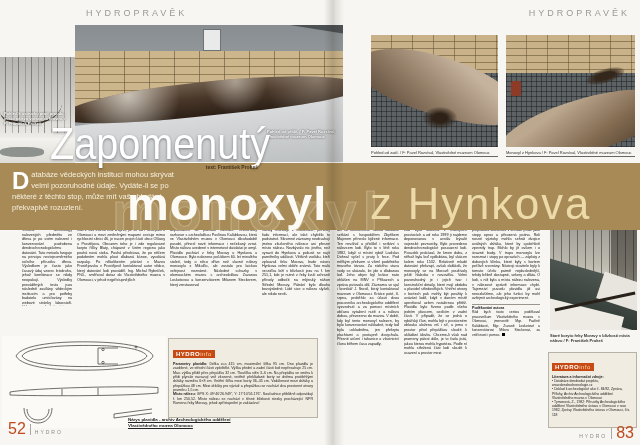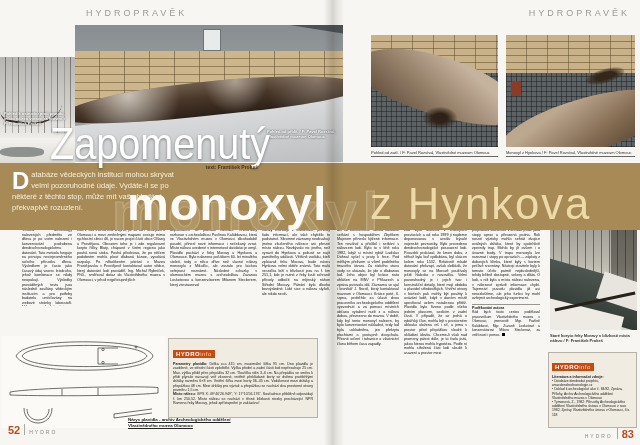--- a/index.html
+++ b/index.html
@@ -126,21 +126,21 @@
     background:repeating-linear-gradient(90deg,rgba(52,45,38,0) 0 3px,rgba(52,45,38,.55) 3px 4px,rgba(52,45,38,0) 4px 8px);}
   #photo-river .dark-bank{position:absolute;right:0;top:0;width:26px;height:62%;background:rgba(38,34,28,.5);}
   #photo-river .river{position:absolute;left:-12px;top:44px;width:125px;height:46px;transform:rotate(16deg);
     background:linear-gradient(#4d5650,#313a35);}
   #photo-river .snow-l{position:absolute;left:-16px;bottom:-20px;width:86px;height:44px;background:#edebe4;transform:rotate(14deg);}
   #photo-river .snow-r{position:absolute;right:-22px;top:50px;width:60px;height:28px;background:#e7e5dd;transform:rotate(18deg);}
   #photo-river .trunk{position:absolute;left:4px;top:70px;width:82px;height:3px;background:#28211a;transform:rotate(-12deg);}
   #cap-river{left:550px;top:333px;width:87px;font-size:4px;line-height:5px;font-weight:bold;color:#333;}
 
   
-  .pgnum{font-size:11px;font-weight:bold;color:#bf4a1e;}
+  .pgnum{font-size:16px;font-weight:normal;color:#bf4a1e;}
   .foot-brand{font-size:5px;letter-spacing:2px;color:#8c8a86;}
   .foot-div{display:inline-block;width:1px;height:11px;background:#aaa8a2;margin:0 4px;vertical-align:middle;}
   #footer-left{left:8px;top:420px;}
   #footer-right{right:6px;top:424px;text-align:right;}
 </style>
 </head>
 <body>
 
 <div id="spread">
 

